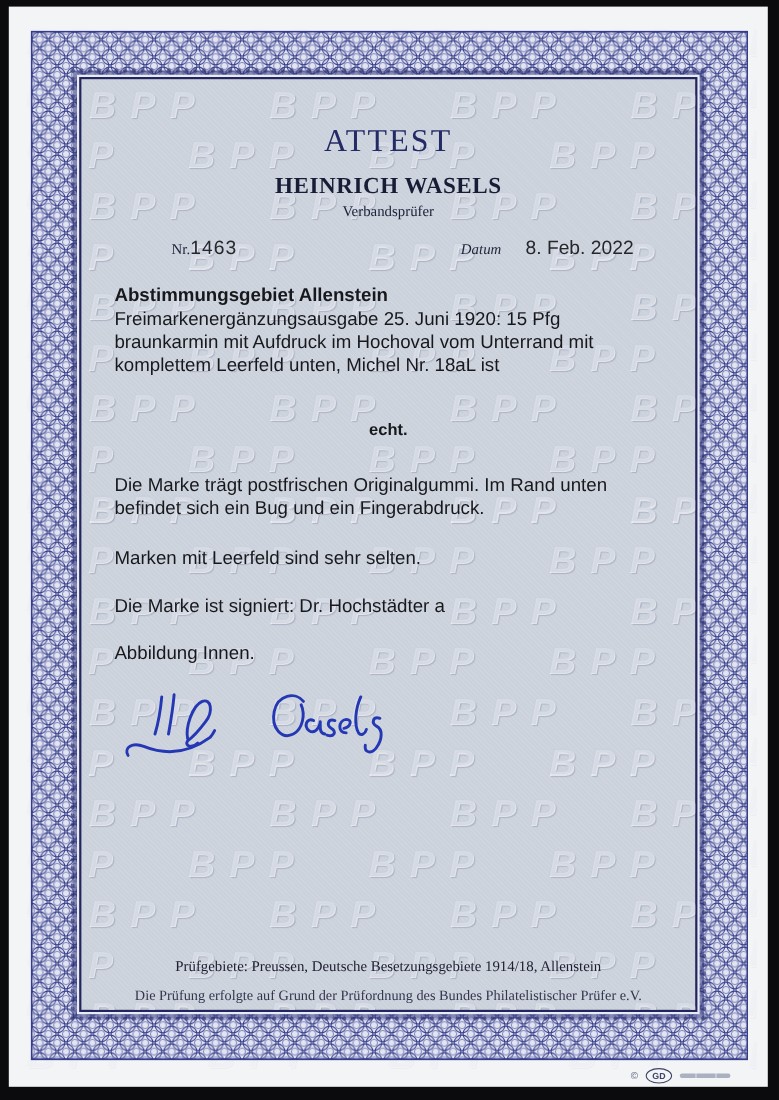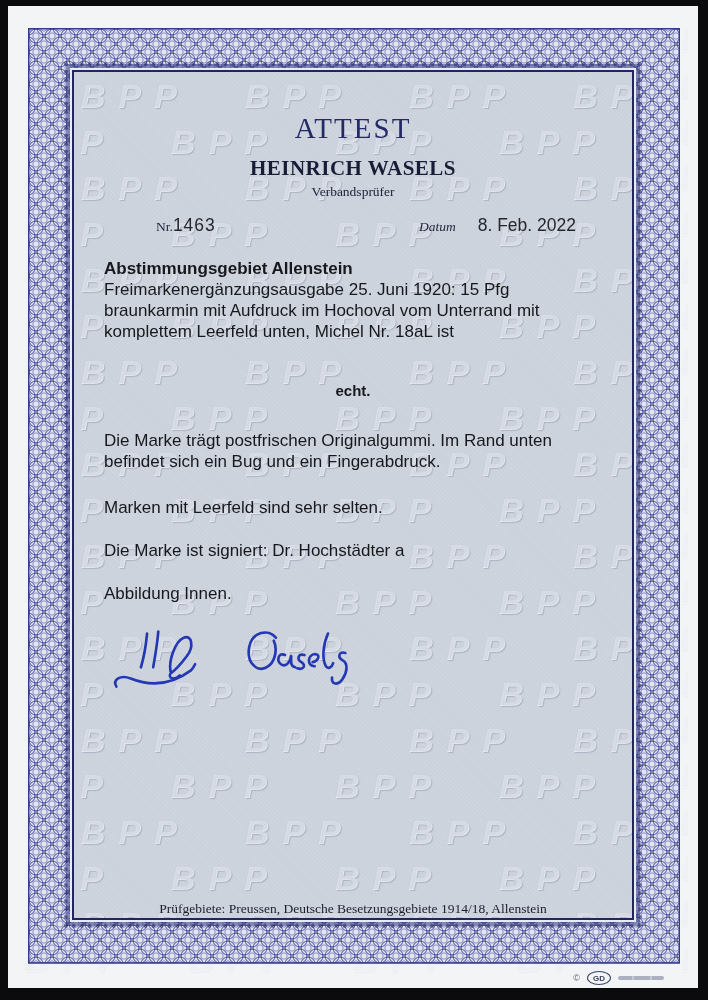--- a/index.html
+++ b/index.html
@@ -218,20 +218,21 @@
             <path d="M191,46 C185,44 183,50 188,53 C193,56 190,61 184,59"></path>
             <path d="M199,53 C205,52 207,45 201,45 C194,46 193,57 201,57"></path>
             <path d="M214,25 C209,36 208,50 212,57 C214,60 218,58 219,54"></path>
             <path d="M231,44 C225,42 223,48 228,51 C234,54 233,63 228,70 C224,76 217,75 218,68"></path>
           </svg>
         </div>
 
         <div class="spacer"></div>
 
         <div class="foot1">Prüfgebiete: Preussen, Deutsche Besetzungsgebiete 1914/18, Allenstein</div>
+        <div class="foot2">Die Prüfung erfolgte auf Grund der Prüfordnung des Bundes Philatelistischer Prüfer e.V.</div>
       </div>
     </div>
 
     <div class="printer-mark">
       <span>©</span>
       <span class="pm-oval">GD</span>
       <span class="pm-smudge"></span>
     </div>
 
   </div>

